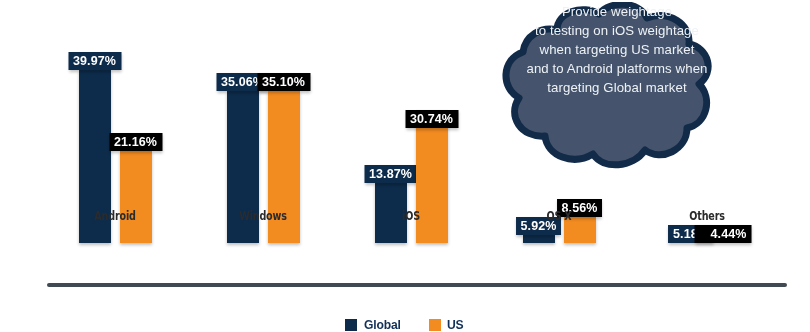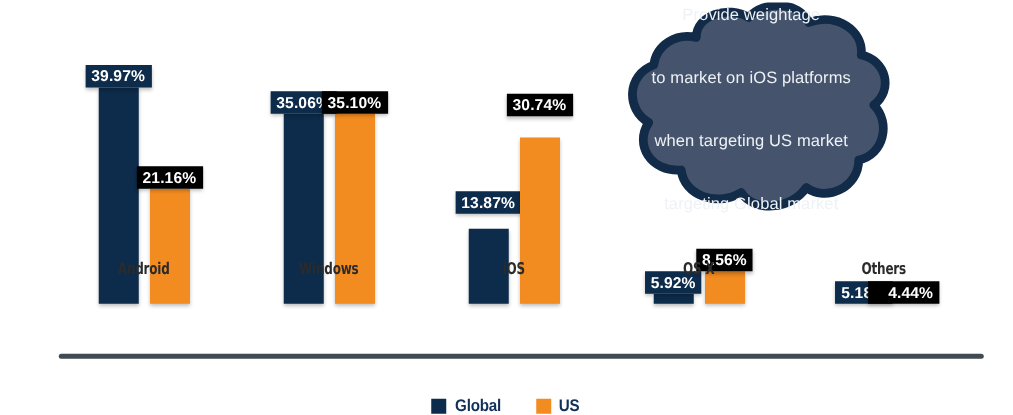--- a/index.html
+++ b/index.html
@@ -106,25 +106,25 @@
 
   
   .cloud{
     position:absolute;
     left:487px; top:2px;
     width:228px; height:170px;
   }
   .cloud svg{ display:block; }
   .cloud-text{
     position:absolute;
-    left:0; top:0; width:228px; height:170px;
+    left:16px; top:0; width:228px; height:170px;
     display:flex;
     flex-direction:column;
     align-items:center;
-    justify-content:space-between;
+    justify-content:flex-start;
     color:#eef2f6;
     font-size:13.2px;
     line-height:19px;
     text-align:center;
     letter-spacing:.1px;
     pointer-events:none;
   }
   .cloud-line{ display:block; white-space:nowrap; }
 </style>
 </head>
@@ -160,25 +160,25 @@
           <div class="vlabel us" style="bottom:152px;">35.10%</div>
           <div class="bar us" style="height:152px;"></div>
         </div>
       </div>
       <div class="cat-label">Windows</div>
     </div>
 
     <div class="group" style="left:336px;">
       <div class="bars">
         <div class="barwrap">
-          <div class="vlabel global" style="bottom:72px;text-align:right;">13.87%</div>
+          <div class="vlabel global" style="bottom:60px;text-align:right;">13.87%</div>
           <div class="bar global" style="height:60px;"></div>
         </div>
         <div class="barwrap">
-          <div class="vlabel us" style="bottom:150px;">30.74%</div>
+          <div class="vlabel us" style="bottom:115px;">30.74%</div>
           <div class="bar us" style="height:133px;"></div>
         </div>
       </div>
       <div class="cat-label">iOS</div>
     </div>
 
     <div class="group" style="left:484px;">
       <div class="bars">
         <div class="barwrap">
           <div class="vlabel global" style="bottom:8px;">5.92%</div>
@@ -218,22 +218,23 @@
                C226 96, 220 122, 200 126
                C200 148, 174 160, 158 148
                C146 166, 116 168, 106 152
                C86 164, 60 154, 58 134
                C34 136, 20 114, 32 96
                C14 86, 14 58, 36 50
                C38 34, 54 24, 70 28 Z" fill="#45546c" stroke="#122b49" stroke-width="7" stroke-linejoin="round"></path>
     </svg>
     <div class="cloud-text">
       <span class="cloud-line">Provide weightage</span>
-      <span class="cloud-line">to market on iOS platforms</span>
+      <span class="cloud-line">to testing on iOS weightage</span>
       <span class="cloud-line">when targeting US market</span>
+      <span class="cloud-line">and to Android platforms when</span>
       <span class="cloud-line">targeting Global market</span>
     </div>
   </div>
 
   <div class="legend">
     <div class="legend-item">
       <span class="legend-swatch global"></span>
       <span class="legend-text">Global</span>
     </div>
     <div class="legend-item">

